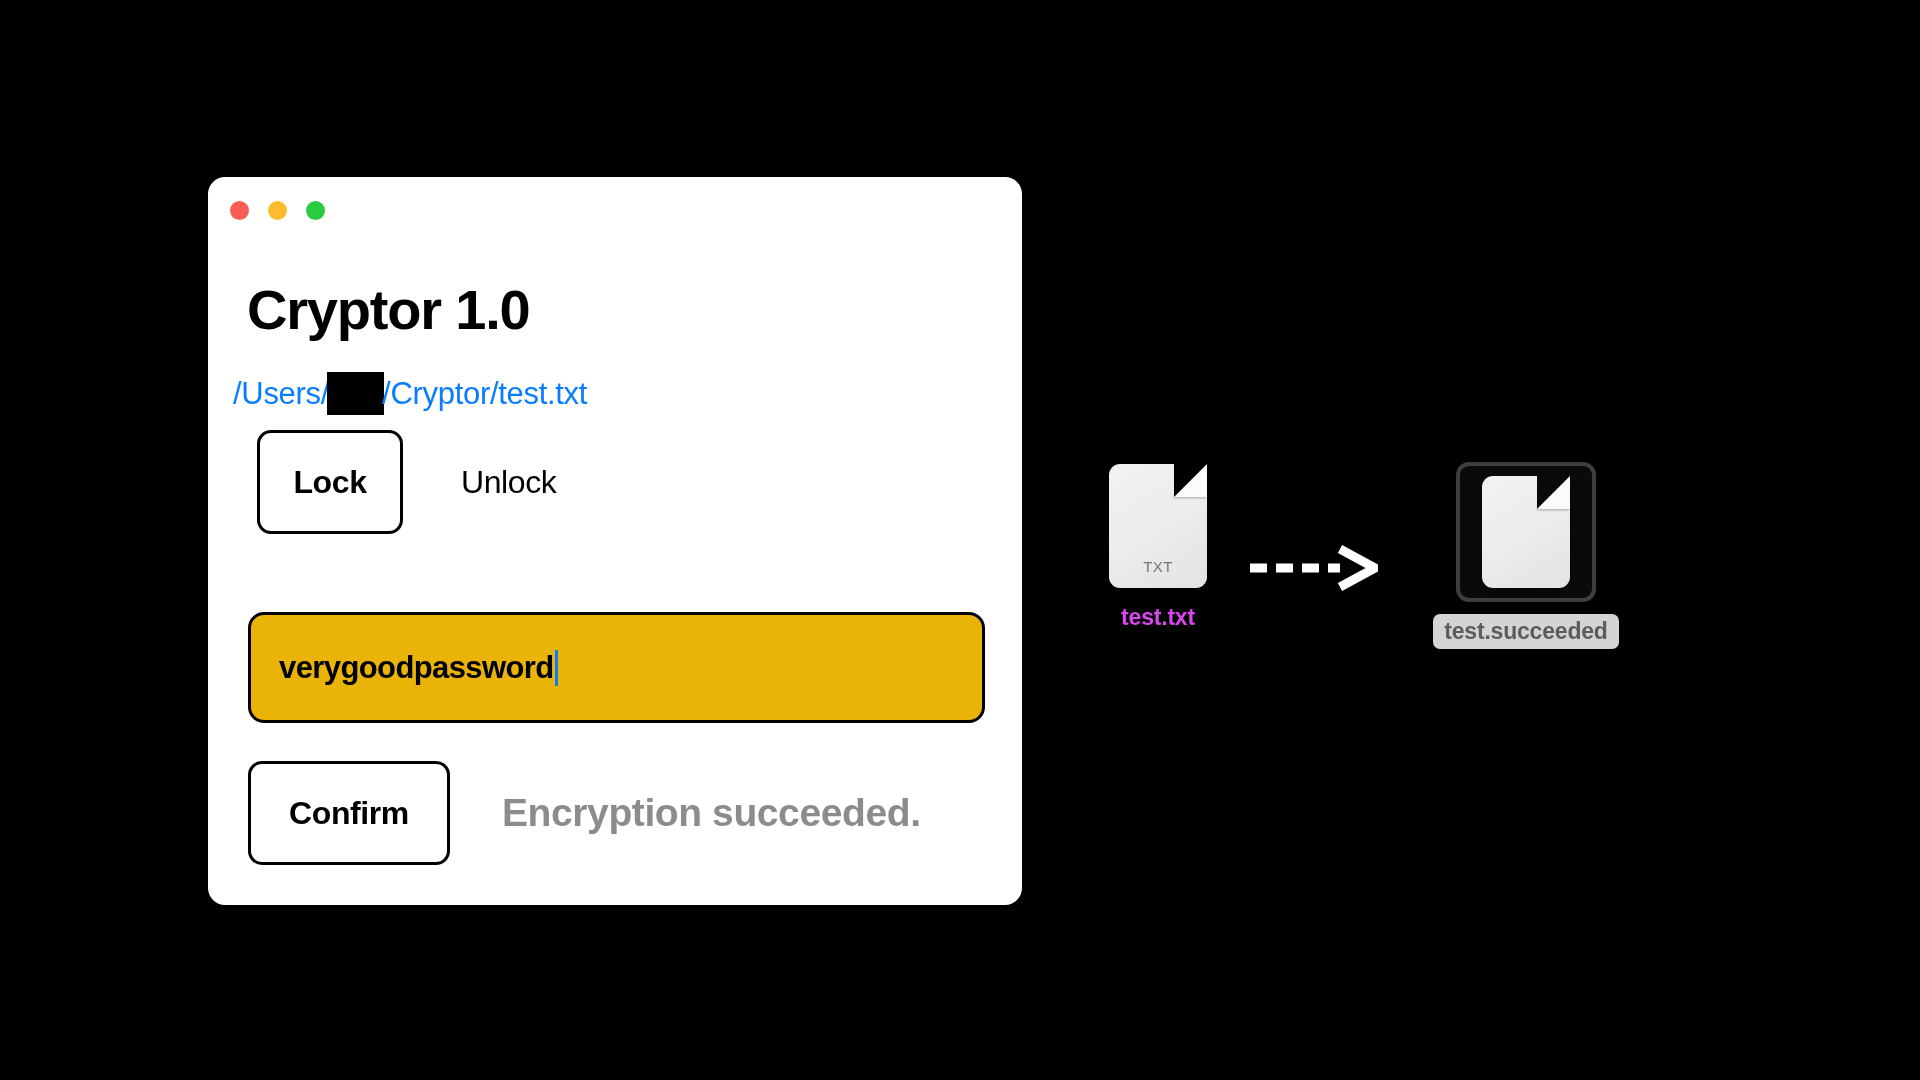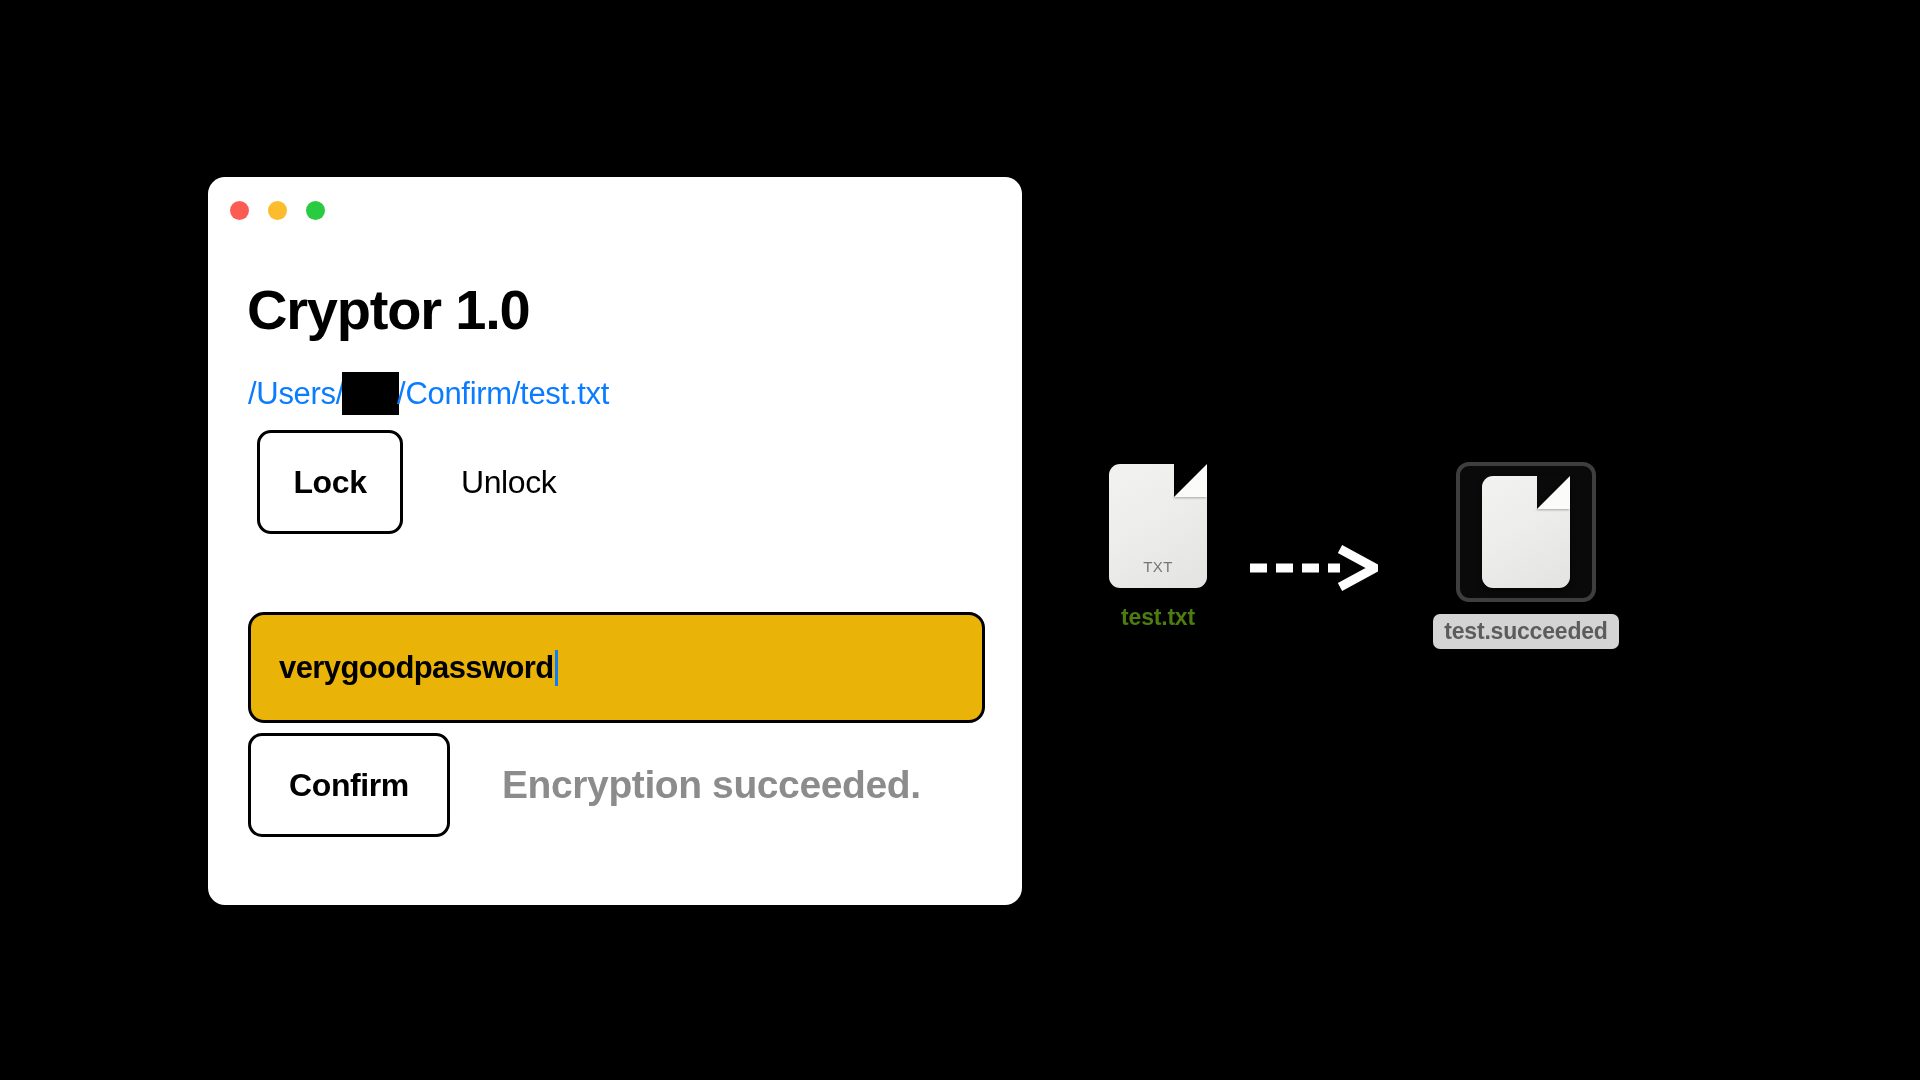--- a/index.html
+++ b/index.html
@@ -65,21 +65,21 @@
     font-weight: bold;
     letter-spacing: -1.2px;
     color: #000000;
     line-height: 1;
     white-space: nowrap;
   }
 
   
   #file-path-row {
     position: absolute;
-    left: 40px;
+    left: 25px;
     top: 370px;
     display: flex;
     align-items: center;
     font-size: 31px;
     color: #0a7cff;
     line-height: 1;
     white-space: nowrap;
   }
   #file-path-row { top: 195px; }
   .path-seg { color: #0a7cff; letter-spacing: -0.3px; }
@@ -155,21 +155,21 @@
     width: 3px;
     height: 36px;
     background: #0a7cff;
     margin-left: 1px;
   }
 
   
   #confirm-row {
     position: absolute;
     left: 40px;
-    top: 556px;
+    top: 584px;
     display: flex;
     align-items: center;
   }
   #confirm-button {
     width: 202px;
     height: 104px;
     border: 3.5px solid #000000;
     border-radius: 14px;
     background: #ffffff;
     display: flex;
@@ -255,21 +255,21 @@
     font-size: 15px;
     font-weight: normal;
     color: #76767a;
     letter-spacing: 0.4px;
   }
 
   .file-label {
     margin-top: 12px;
     font-size: 23px;
     font-weight: bold;
-    color: #4d7c0f;
+    color: #d946ef;
     letter-spacing: -0.2px;
     white-space: nowrap;
     padding: 2px 4px;
     border-radius: 5px;
   }
   .file-label.selected-label {
     background: #d4d4d4;
     color: #5c5c5c;
     padding: 4px 11px;
     border-radius: 7px;
@@ -297,21 +297,21 @@
       <span class="tl-dot tl-max"></span>
     </div>
 
     <div id="window-body">
 
       <div id="app-title">Cryptor 1.0</div>
 
       <div id="file-path-row">
         <span class="path-seg">/Users/</span>
         <span id="path-redaction"></span>
-        <span class="path-seg">/Confirm/test.txt</span>
+        <span class="path-seg">/Cryptor/test.txt</span>
       </div>
 
       <div id="mode-row">
         <div id="lock-button">Lock</div>
         <button id="unlock-button">Unlock</button>
       </div>
 
       <div id="password-field">
         <span id="password-value">verygoodpassword</span>
         <span id="password-caret"></span>

